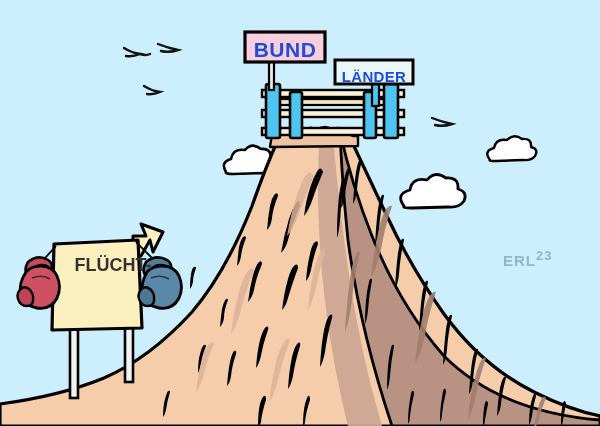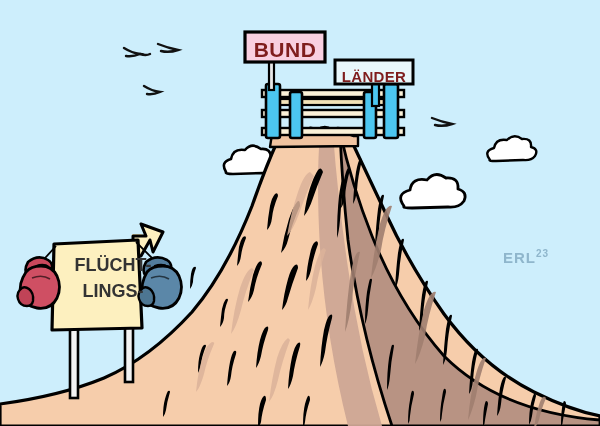--- a/index.html
+++ b/index.html
@@ -1,27 +1,27 @@
 <!DOCTYPE html>
 <html><head>
 <meta charset="utf-8">
 <style>
   html,body{margin:0;padding:0;background:#ffffff;}
   body{font-family:"Liberation Sans", sans-serif;}
   #scene{position:relative;width:600px;height:426px;overflow:hidden;background:#cdeefc;}
   #scene svg{position:absolute;top:0;left:0;}
-  .txt{position:absolute;font-family:"Liberation Sans", sans-serif;font-weight:bold;color:#7f1d1d;white-space:nowrap;}
+  .txt{position:absolute;font-family:"Liberation Sans", sans-serif;font-weight:bold;color:#1d4ed8;white-space:nowrap;}
   #bund-label{left:252px;top:38px;width:66px;text-align:center;font-size:21px;letter-spacing:0.5px;}
   #laender-label{left:339px;top:68px;width:70px;text-align:center;font-size:15px;letter-spacing:0.3px;}
   .sign-line{position:absolute;left:60px;width:106px;text-align:center;font-size:18px;color:#333333;letter-spacing:0px;}
   #sign-l1{top:255px;}
   #sign-l2{top:281px;}
   #sign-l3{top:307px;}
   #sig{position:absolute;left:503px;top:248px;font-size:15px;font-weight:bold;color:#8fb6cc;letter-spacing:1px;}
-  #sig sup{font-size:10px;}
+  #sig sup{font-size:13px;}
 </style>
 </head>
 <body>
 
 <div id="scene">
 
   <svg width="600" height="426" viewBox="0 0 600 426">
 
     <rect x="0" y="0" width="600" height="426" fill="#cdeefc"></rect>
 
@@ -195,17 +195,16 @@
       <path d="M151,278 q10,-4 18,1" fill="none" stroke="#000000" stroke-width="1.6" opacity="0.6"></path>
     </g>
 
   </svg>
 
   <div class="txt" id="bund-label">BUND</div>
 
   <div class="txt" id="laender-label">LÄNDER</div>
 
   <div class="txt sign-line" id="sign-l1">FLÜCHT-</div>
-  <div class="txt sign-line" id="sign-l2">LINGS-</div>
 
   <div id="sig"><span>ERL</span><sup>23</sup></div>
 
 </div>
 
 </body></html>

